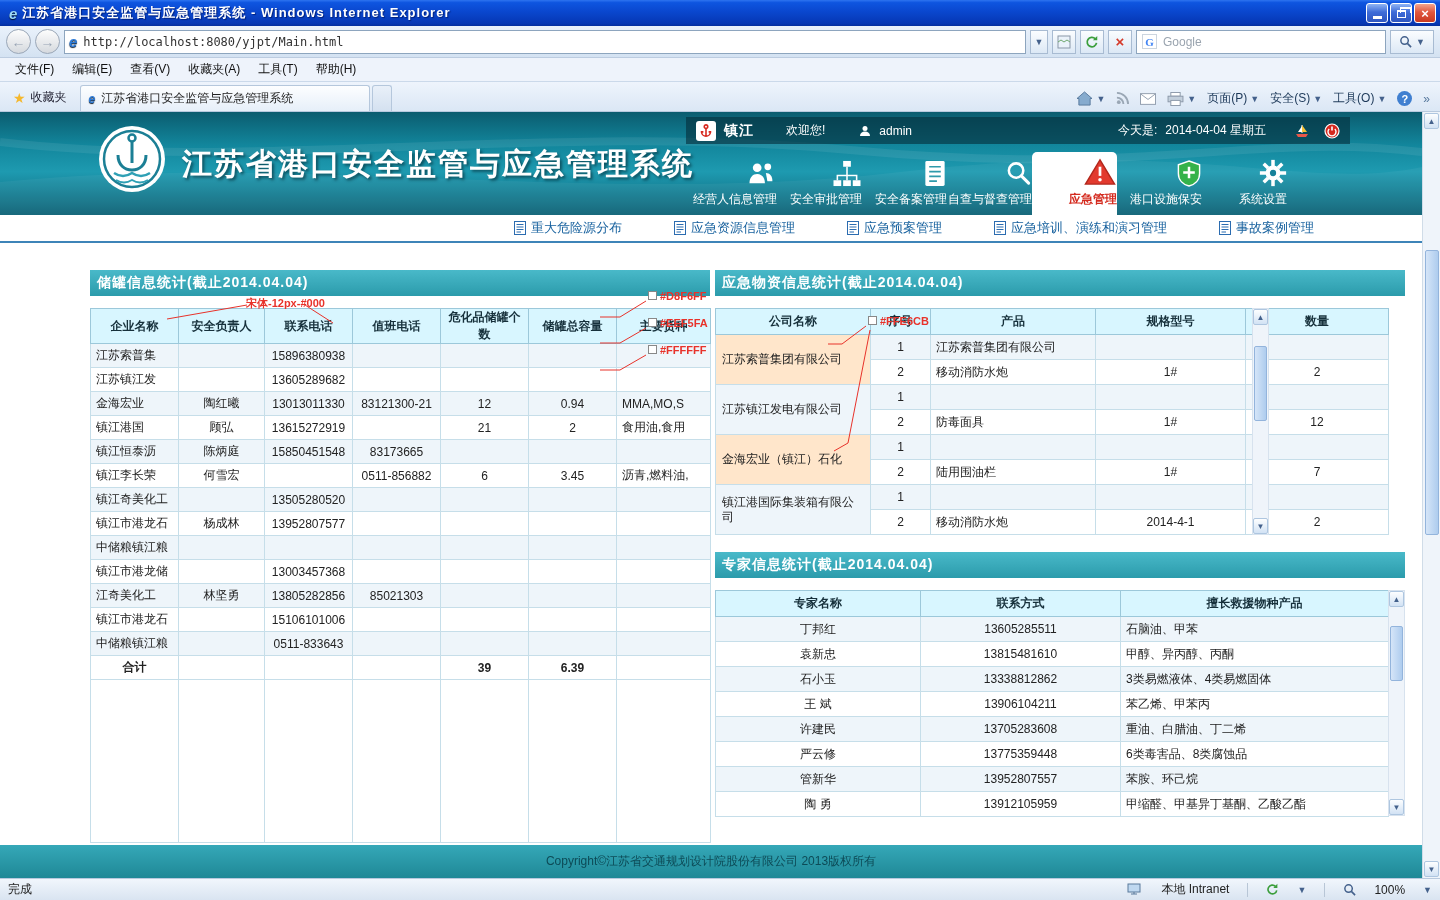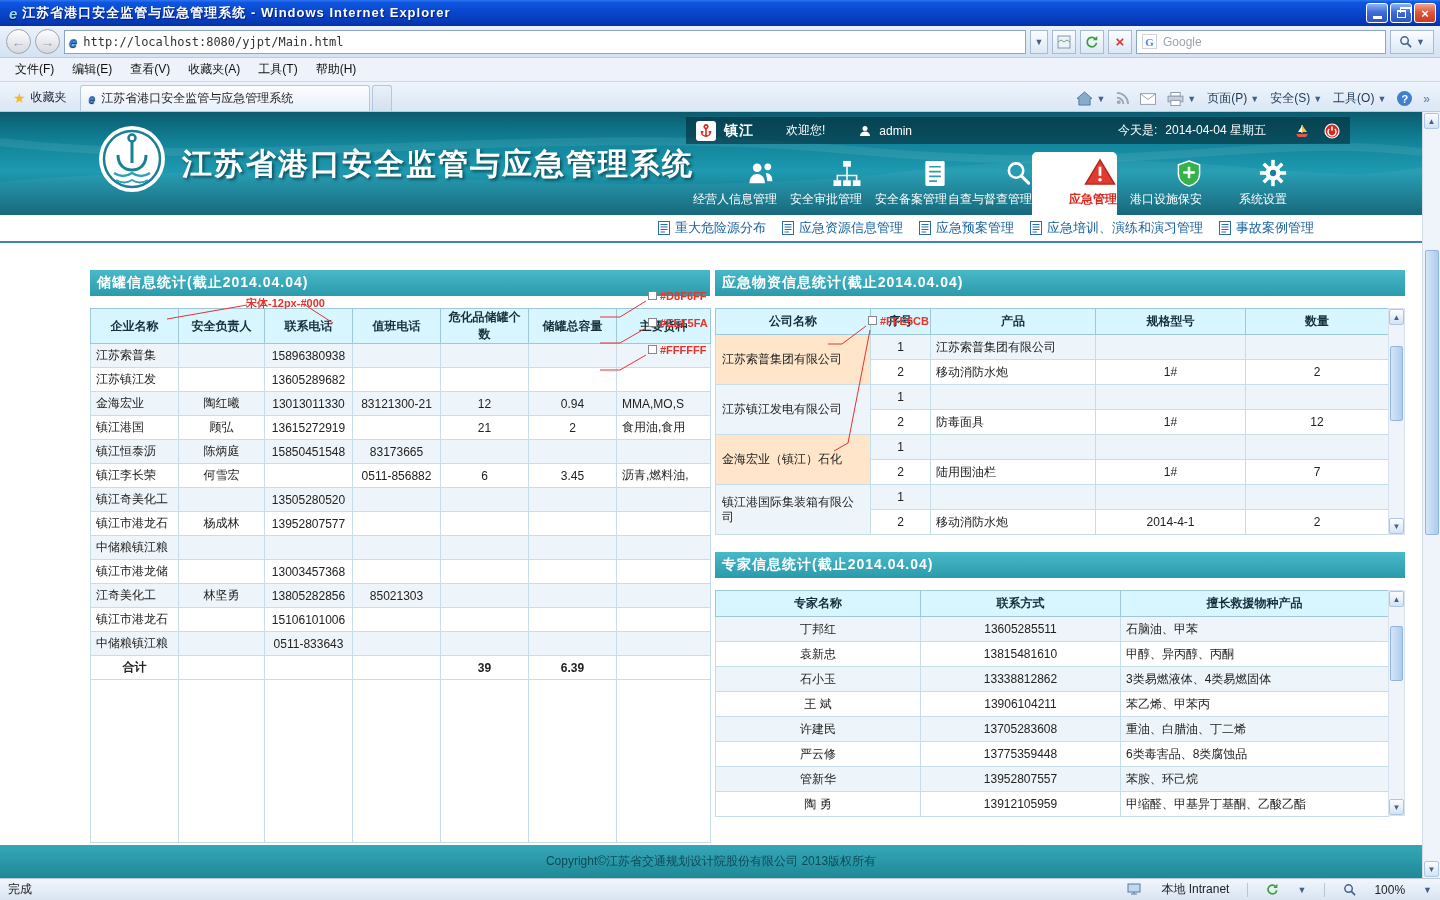--- a/index.html
+++ b/index.html
@@ -61,21 +61,21 @@
 .welcome { margin-right:20px; }
 .user-name { margin-right:auto; }
 .today { margin-right:14px; }
 .strip-icon { margin-left:6px; display:flex; align-items:center; }
 .nav-strip { position:absolute; left:692px; bottom:0; display:flex; align-items:flex-end; }
 .nav-item { width:85px; display:flex; flex-direction:column; align-items:flex-end; gap:4px; color:#fff; padding:6px 0 7px; cursor:pointer; }
 .nav-item .nav-label { font-size:12px; white-space:nowrap; }
 .nav-item.active { background:#fff; border-radius:5px 5px 0 0; color:#D42A1E; font-weight:bold; }
 
 
-.subnav { height:28px; background:#fff; border-bottom:2px solid #3D84B8; display:flex; align-items:center; justify-content:flex-end; gap:16px; padding-right:108px; font-size:13px; color:#17619E; }
+.subnav { height:28px; background:#fff; border-bottom:2px solid #3D84B8; display:flex; align-items:center; justify-content:flex-end; gap:52px; padding-right:108px; font-size:13px; color:#17619E; }
 .subnav-item { display:flex; align-items:center; gap:5px; cursor:pointer; white-space:nowrap; }
 
 
 .content { position:relative; height:602px; background:#fff; overflow:hidden; }
 .panel-title { height:26px; background:linear-gradient(180deg,#49B9C9,#2B9BAB); color:#fff; font-weight:bold; font-size:14px; display:flex; align-items:center; padding-left:7px; letter-spacing:1px; }
 .tank-panel { position:absolute; left:90px; top:27px; width:620px; }
 .right-col { position:absolute; left:715px; top:27px; width:690px; }
 .experts-panel { position:absolute; left:715px; top:309px; width:690px; }
 .tablewrap { position:relative; margin-top:12px; }
 .dtable { border-collapse:collapse; table-layout:fixed; font-size:12px; background:#fff; border:1px solid #88B6C9; }
@@ -559,21 +559,21 @@
                   <td></td>
                   <td></td>
                 </tr>
               </tbody>
           </table>
         </div>
       </div>
 
       <div class="right-col">
         <div class="panel-title">应急物资信息统计(截止2014.04.04)</div>
-        <div class="tablewrap" style="width:690px;">
+        <div class="tablewrap" style="width:554px;">
           <table class="dtable rt" style="width:673px;">
             <colgroup>
                 <col style="width:155px">
                 <col style="width:60px">
                 <col style="width:165px">
                 <col style="width:150px">
                 <col style="width:143px">
               </colgroup>
             <thead>
               <tr>

